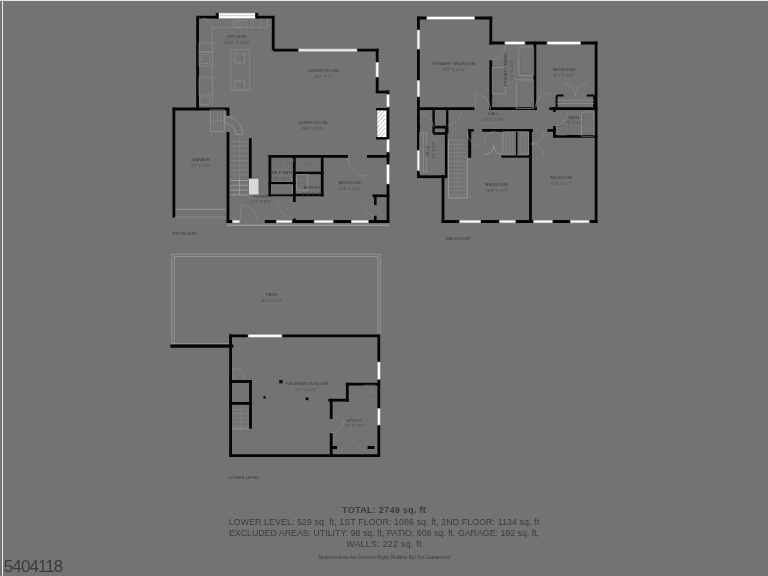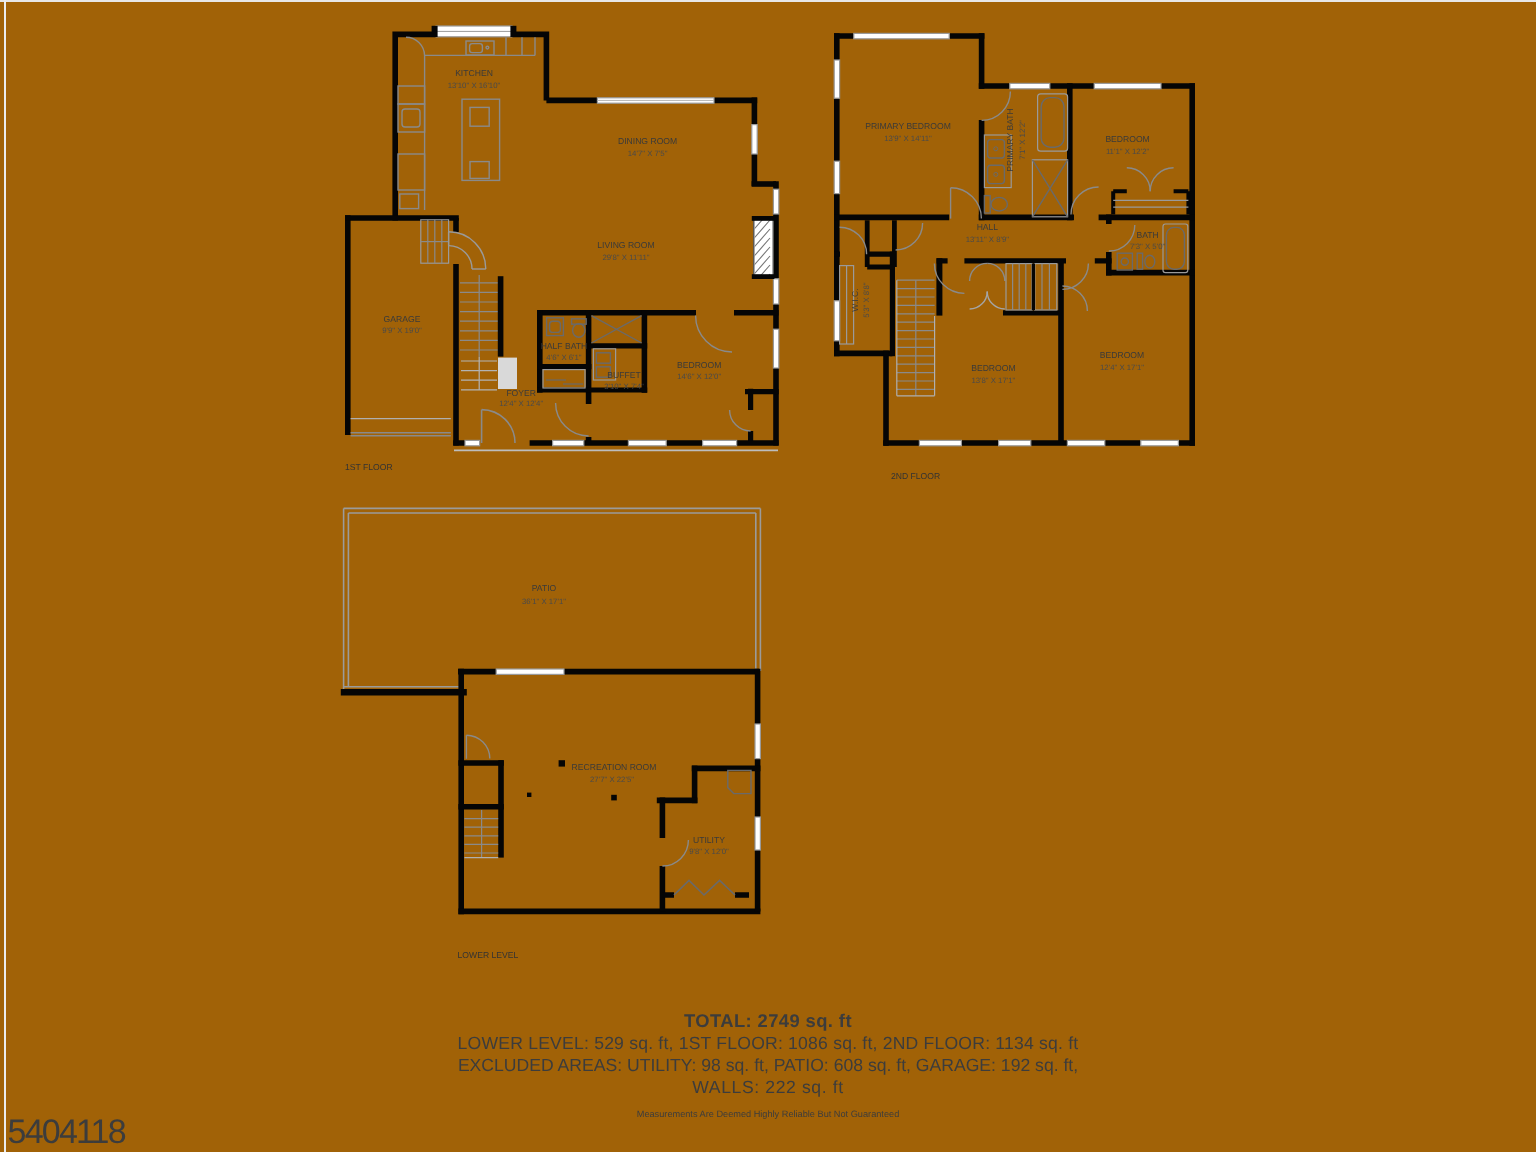--- a/index.html
+++ b/index.html
@@ -1,16 +1,16 @@
 <!DOCTYPE html>
 <html><head>
 <meta charset="utf-8">
 <style>
   html,body{margin:0;padding:0;background:#fff;}
-  .page{position:relative;width:768px;height:576px;background:#a16207;overflow:hidden;
+  .page{position:relative;width:768px;height:576px;background:#737373;overflow:hidden;
         font-family:"Liberation Sans", sans-serif;}
   svg{position:absolute;left:0;top:0;}
   text{fill:#3c3c3c;}
   .rm{font-size:4.3px;fill:#3a3a3a;}
   .dm{font-size:3.9px;fill:#4a4a4a;}
   .fl{font-size:4.3px;fill:#333;}
 </style>
 </head>
 <body>
 <div class="page">

